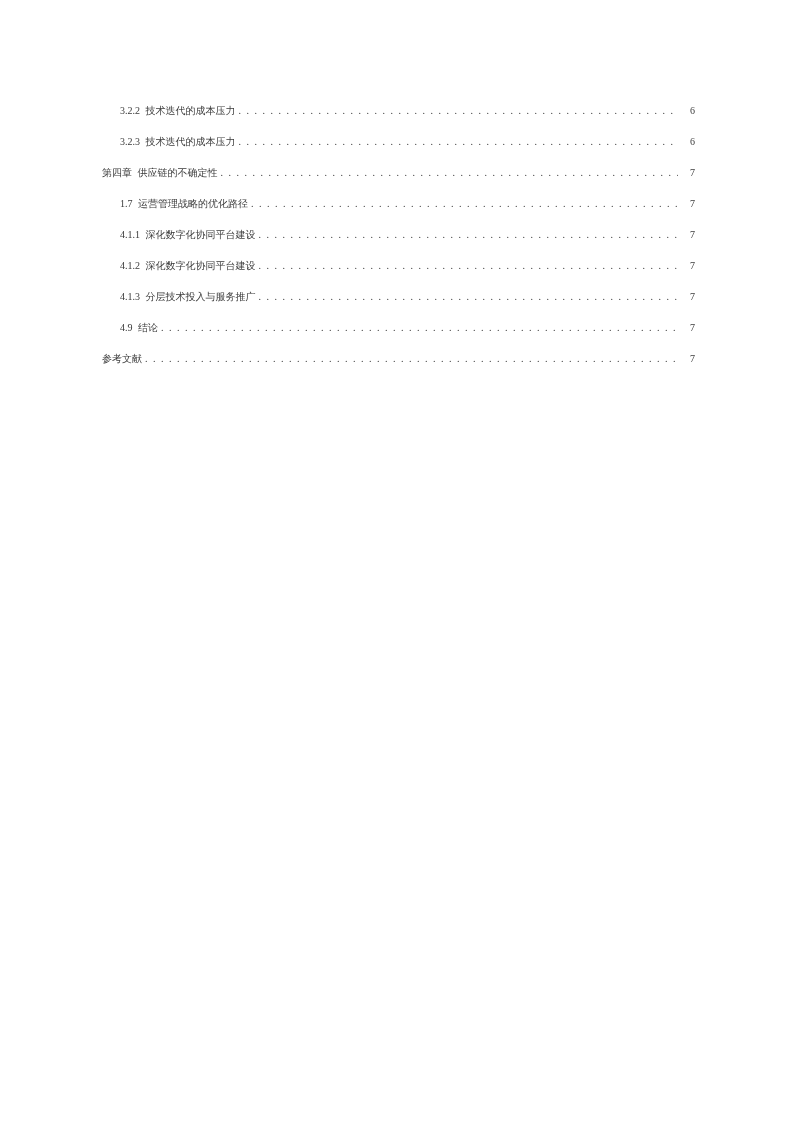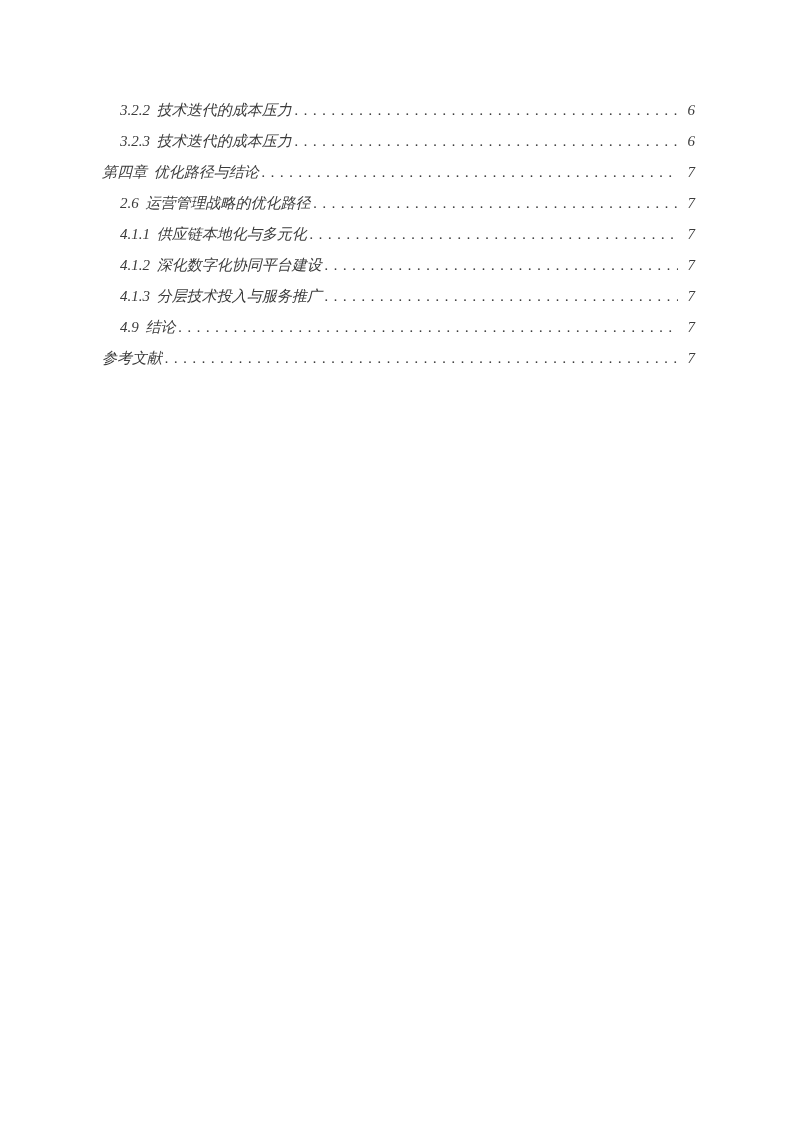--- a/index.html
+++ b/index.html
@@ -19,22 +19,21 @@
     position: absolute;
     left: 102px;
     top: 95px;
     width: 593px;
   }
   .toc-row {
     display: flex;
     align-items: center;
     height: 31px;
     line-height: 31px;
-    font-size: 15px;
-    font-style: italic;
+    font-size: 10px;
   }
   .toc-row.level-1 {
     padding-left: 18px;
   }
   .toc-label {
     flex: 0 0 auto;
     white-space: nowrap;
     word-spacing: 3px;
   }
   .toc-leader {
@@ -63,33 +62,33 @@
     <span class="toc-page">6</span>
   </div>
 
   <div class="toc-row level-1">
     <span class="toc-label">3.2.3 技术迭代的成本压力</span>
     <span class="toc-leader">......................................................................................................................................................</span>
     <span class="toc-page">6</span>
   </div>
 
   <div class="toc-row level-0">
-    <span class="toc-label">第四章 优化路径与结论</span>
+    <span class="toc-label">第四章 供应链的不确定性</span>
     <span class="toc-leader">......................................................................................................................................................</span>
     <span class="toc-page">7</span>
   </div>
 
   <div class="toc-row level-1">
-    <span class="toc-label">2.6 运营管理战略的优化路径</span>
+    <span class="toc-label">1.7 运营管理战略的优化路径</span>
     <span class="toc-leader">......................................................................................................................................................</span>
     <span class="toc-page">7</span>
   </div>
 
   <div class="toc-row level-1">
-    <span class="toc-label">4.1.1 供应链本地化与多元化</span>
+    <span class="toc-label">4.1.1 深化数字化协同平台建设</span>
     <span class="toc-leader">......................................................................................................................................................</span>
     <span class="toc-page">7</span>
   </div>
 
   <div class="toc-row level-1">
     <span class="toc-label">4.1.2 深化数字化协同平台建设</span>
     <span class="toc-leader">......................................................................................................................................................</span>
     <span class="toc-page">7</span>
   </div>
 

